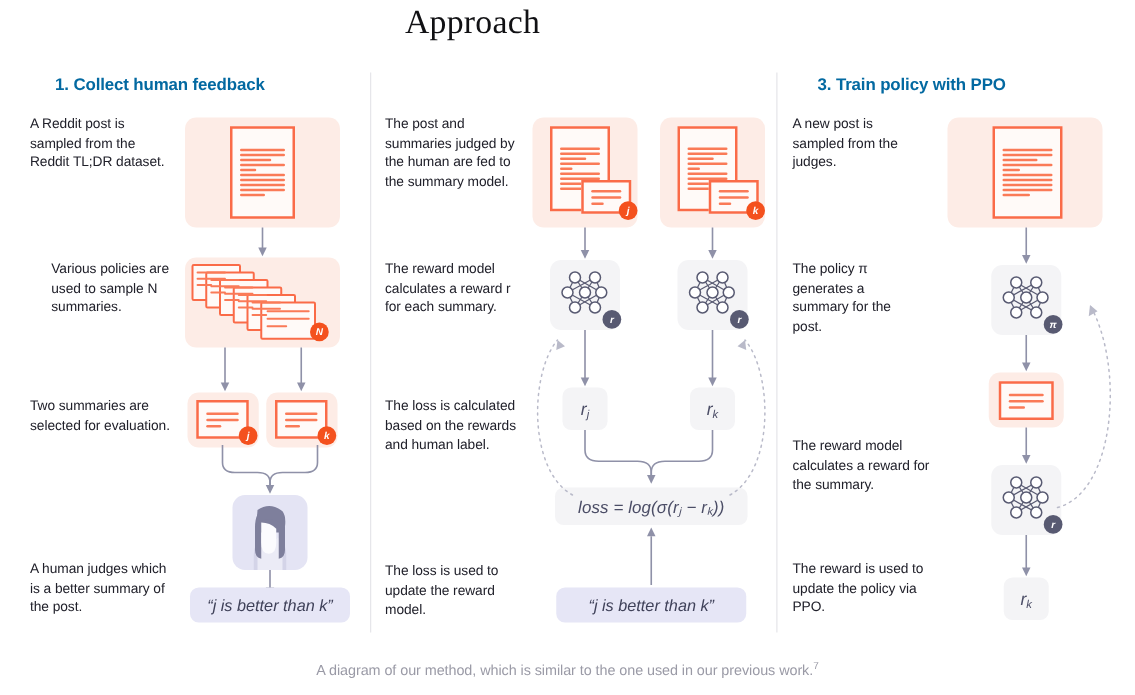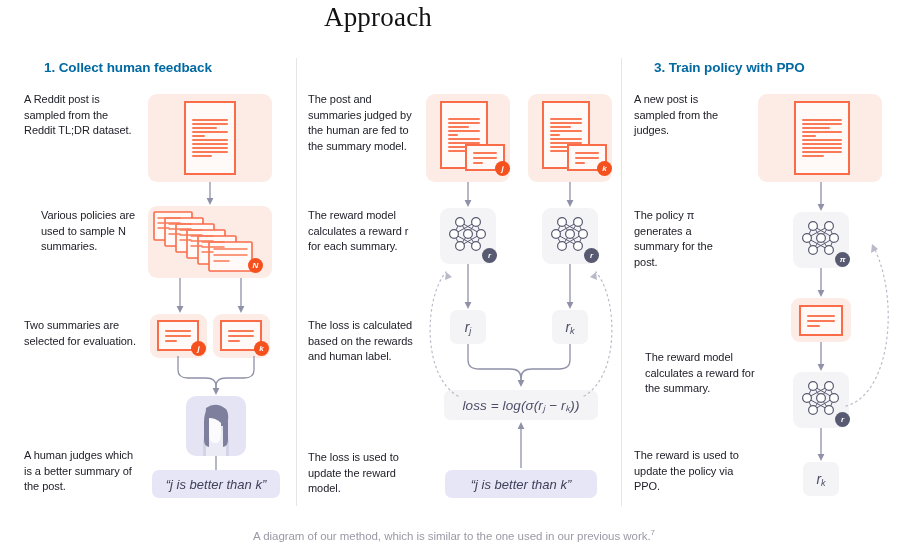--- a/index.html
+++ b/index.html
@@ -378,21 +378,21 @@
       <path d="M164 138 C 200 118, 198 40, 176 14" stroke="#b9bac9" stroke-width="1.2" fill="none" stroke-dasharray="1.6 3.6" stroke-linecap="round"></path>
       <path d="M176 14 L177 22 L170 19 Z" fill="#b9bac9"></path>
     </svg>
   </div>
 
   <div class="col col3">
     <div class="col-head">3. Train policy with PPO</div>
 
     <div class="note" style="left:0; top:32px; width:108px;">A new post is sampled from the judges.</div>
     <div class="note" style="left:0; top:148px; width:102px;">The policy π generates a summary for the post.</div>
-    <div class="note" style="left:11px; top:290px; width:112px;">The reward model calculates a reward for the summary.</div>
+    <div class="note" style="left:0; top:290px; width:112px;">The reward model calculates a reward for the summary.</div>
     <div class="note" style="left:0; top:388px; width:108px;">The reward is used to update the policy via PPO.</div>
 
     <div class="panel warm" style="left:124px; top:34px; width:124px; height:88px;"></div>
     <div class="doc" style="left:160px; top:41px; width:56px; height:74px;">
       <div class="ln" style="width:100%"></div>
       <div class="ln" style="width:100%"></div>
       <div class="ln" style="width:70%"></div>
       <div class="ln" style="width:100%"></div>
       <div class="ln" style="width:35%"></div>
       <div class="ln" style="width:100%"></div>

